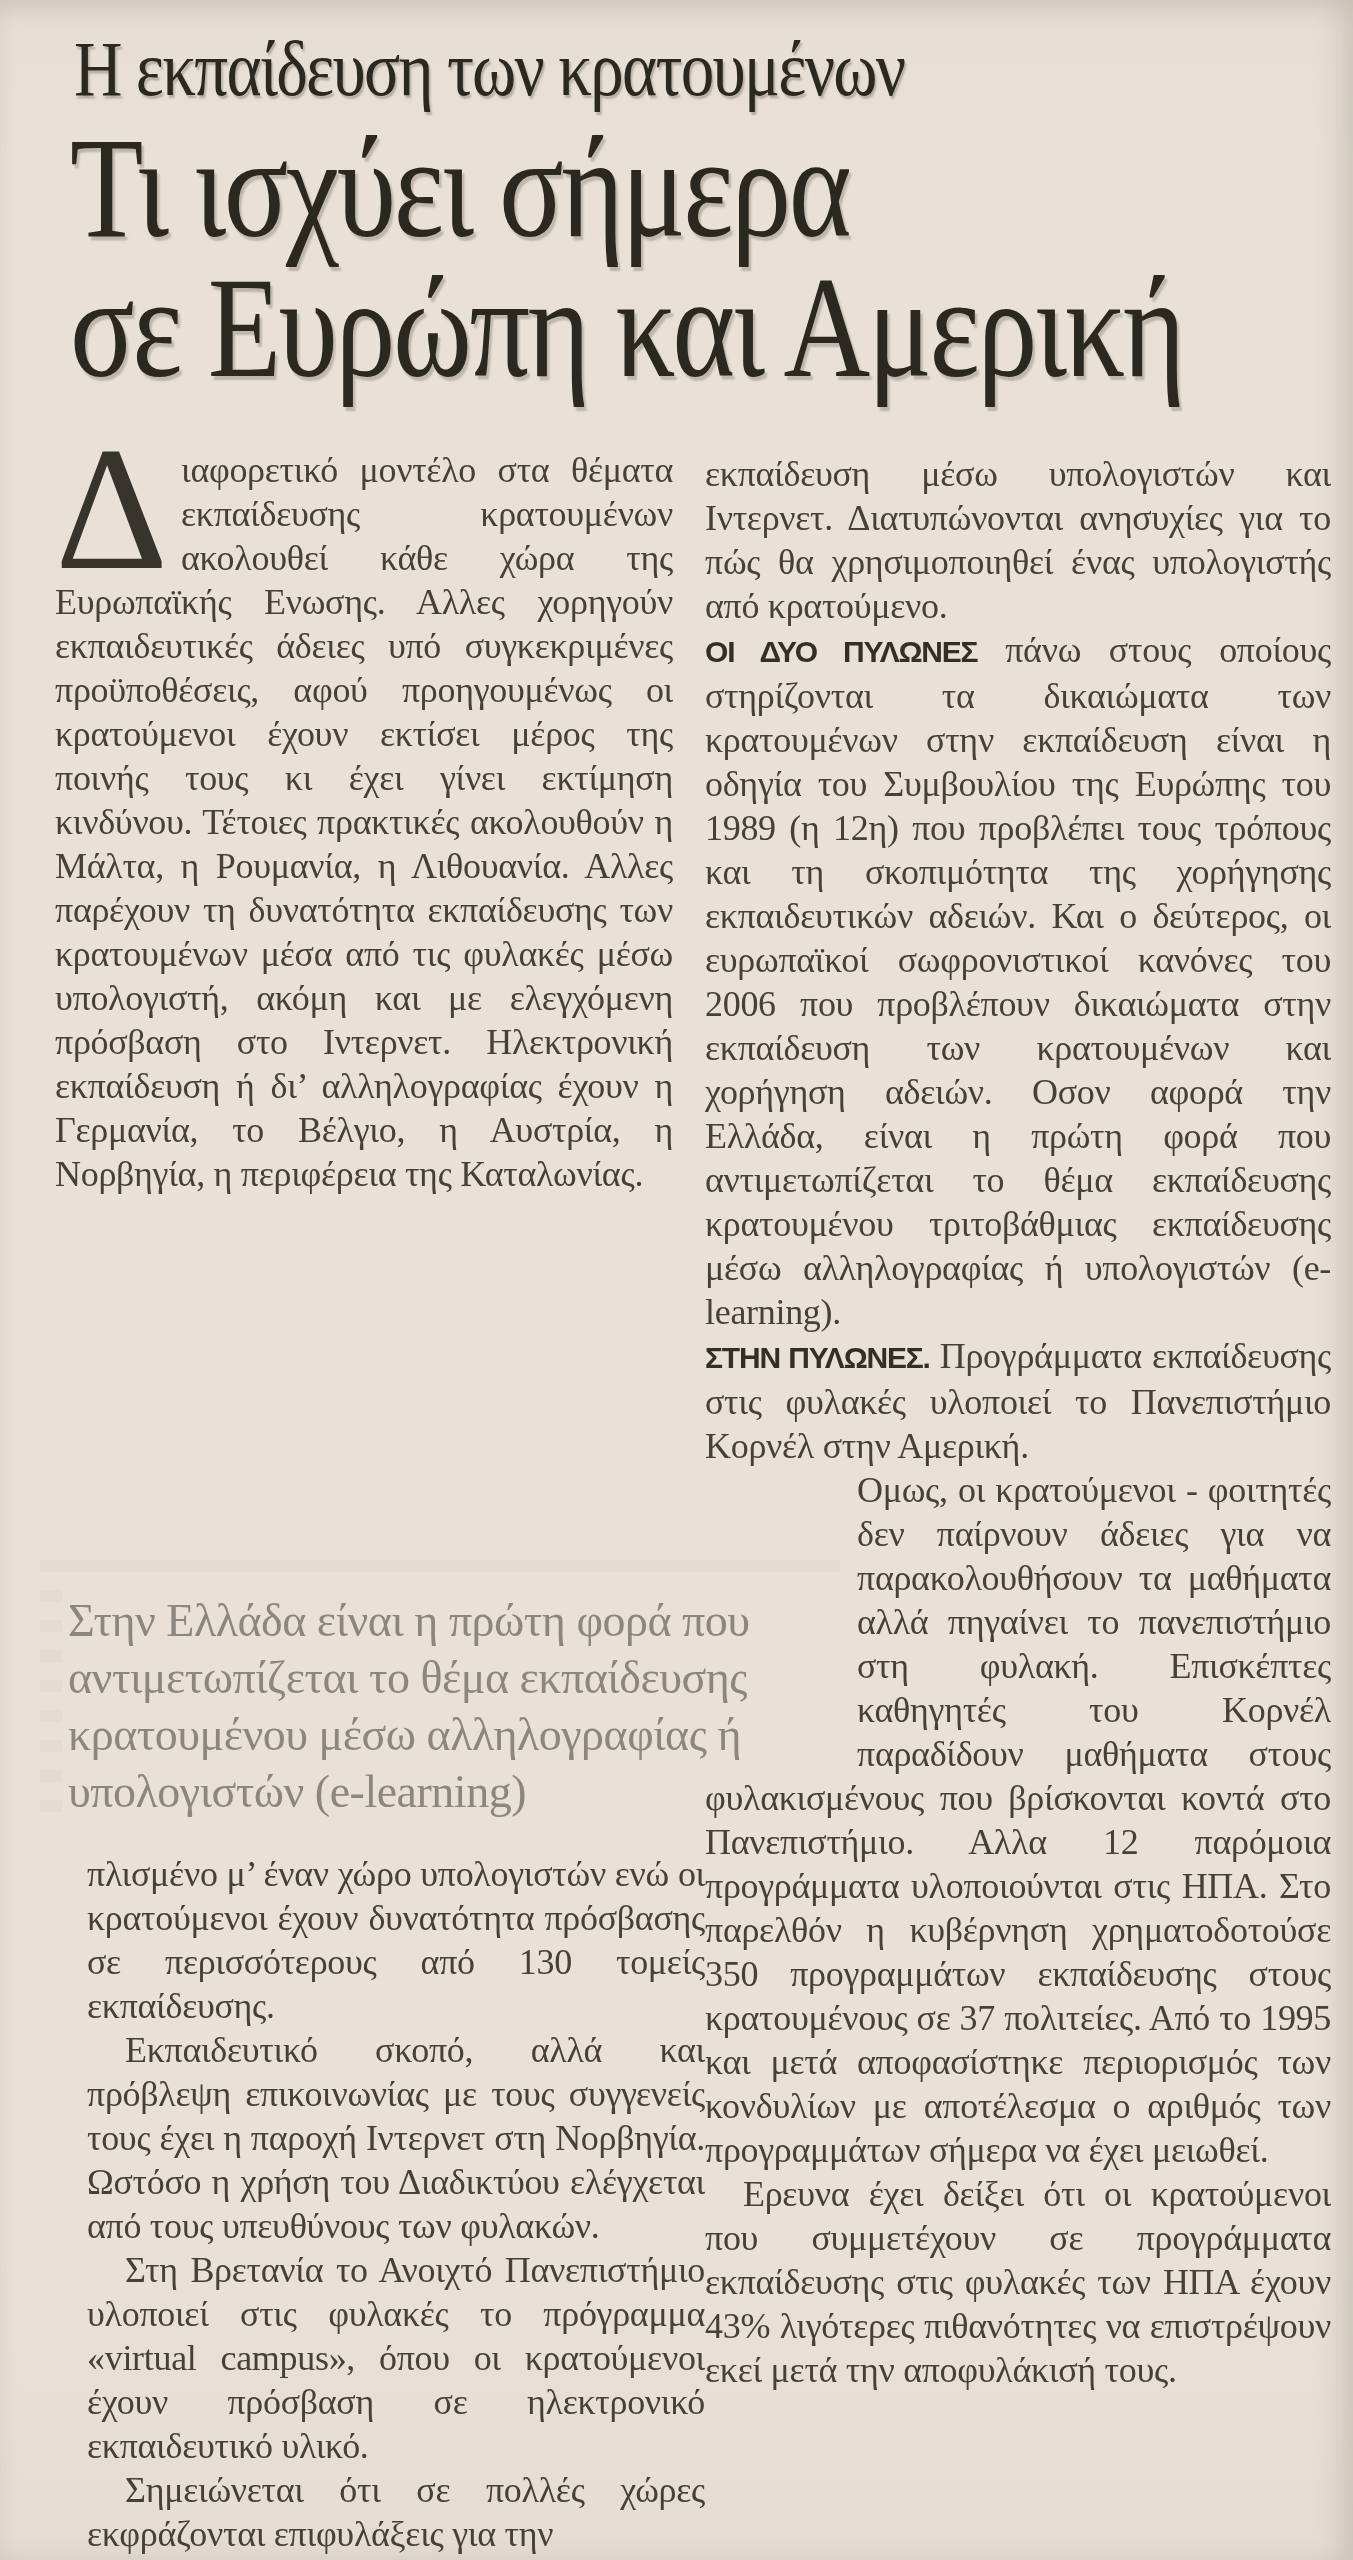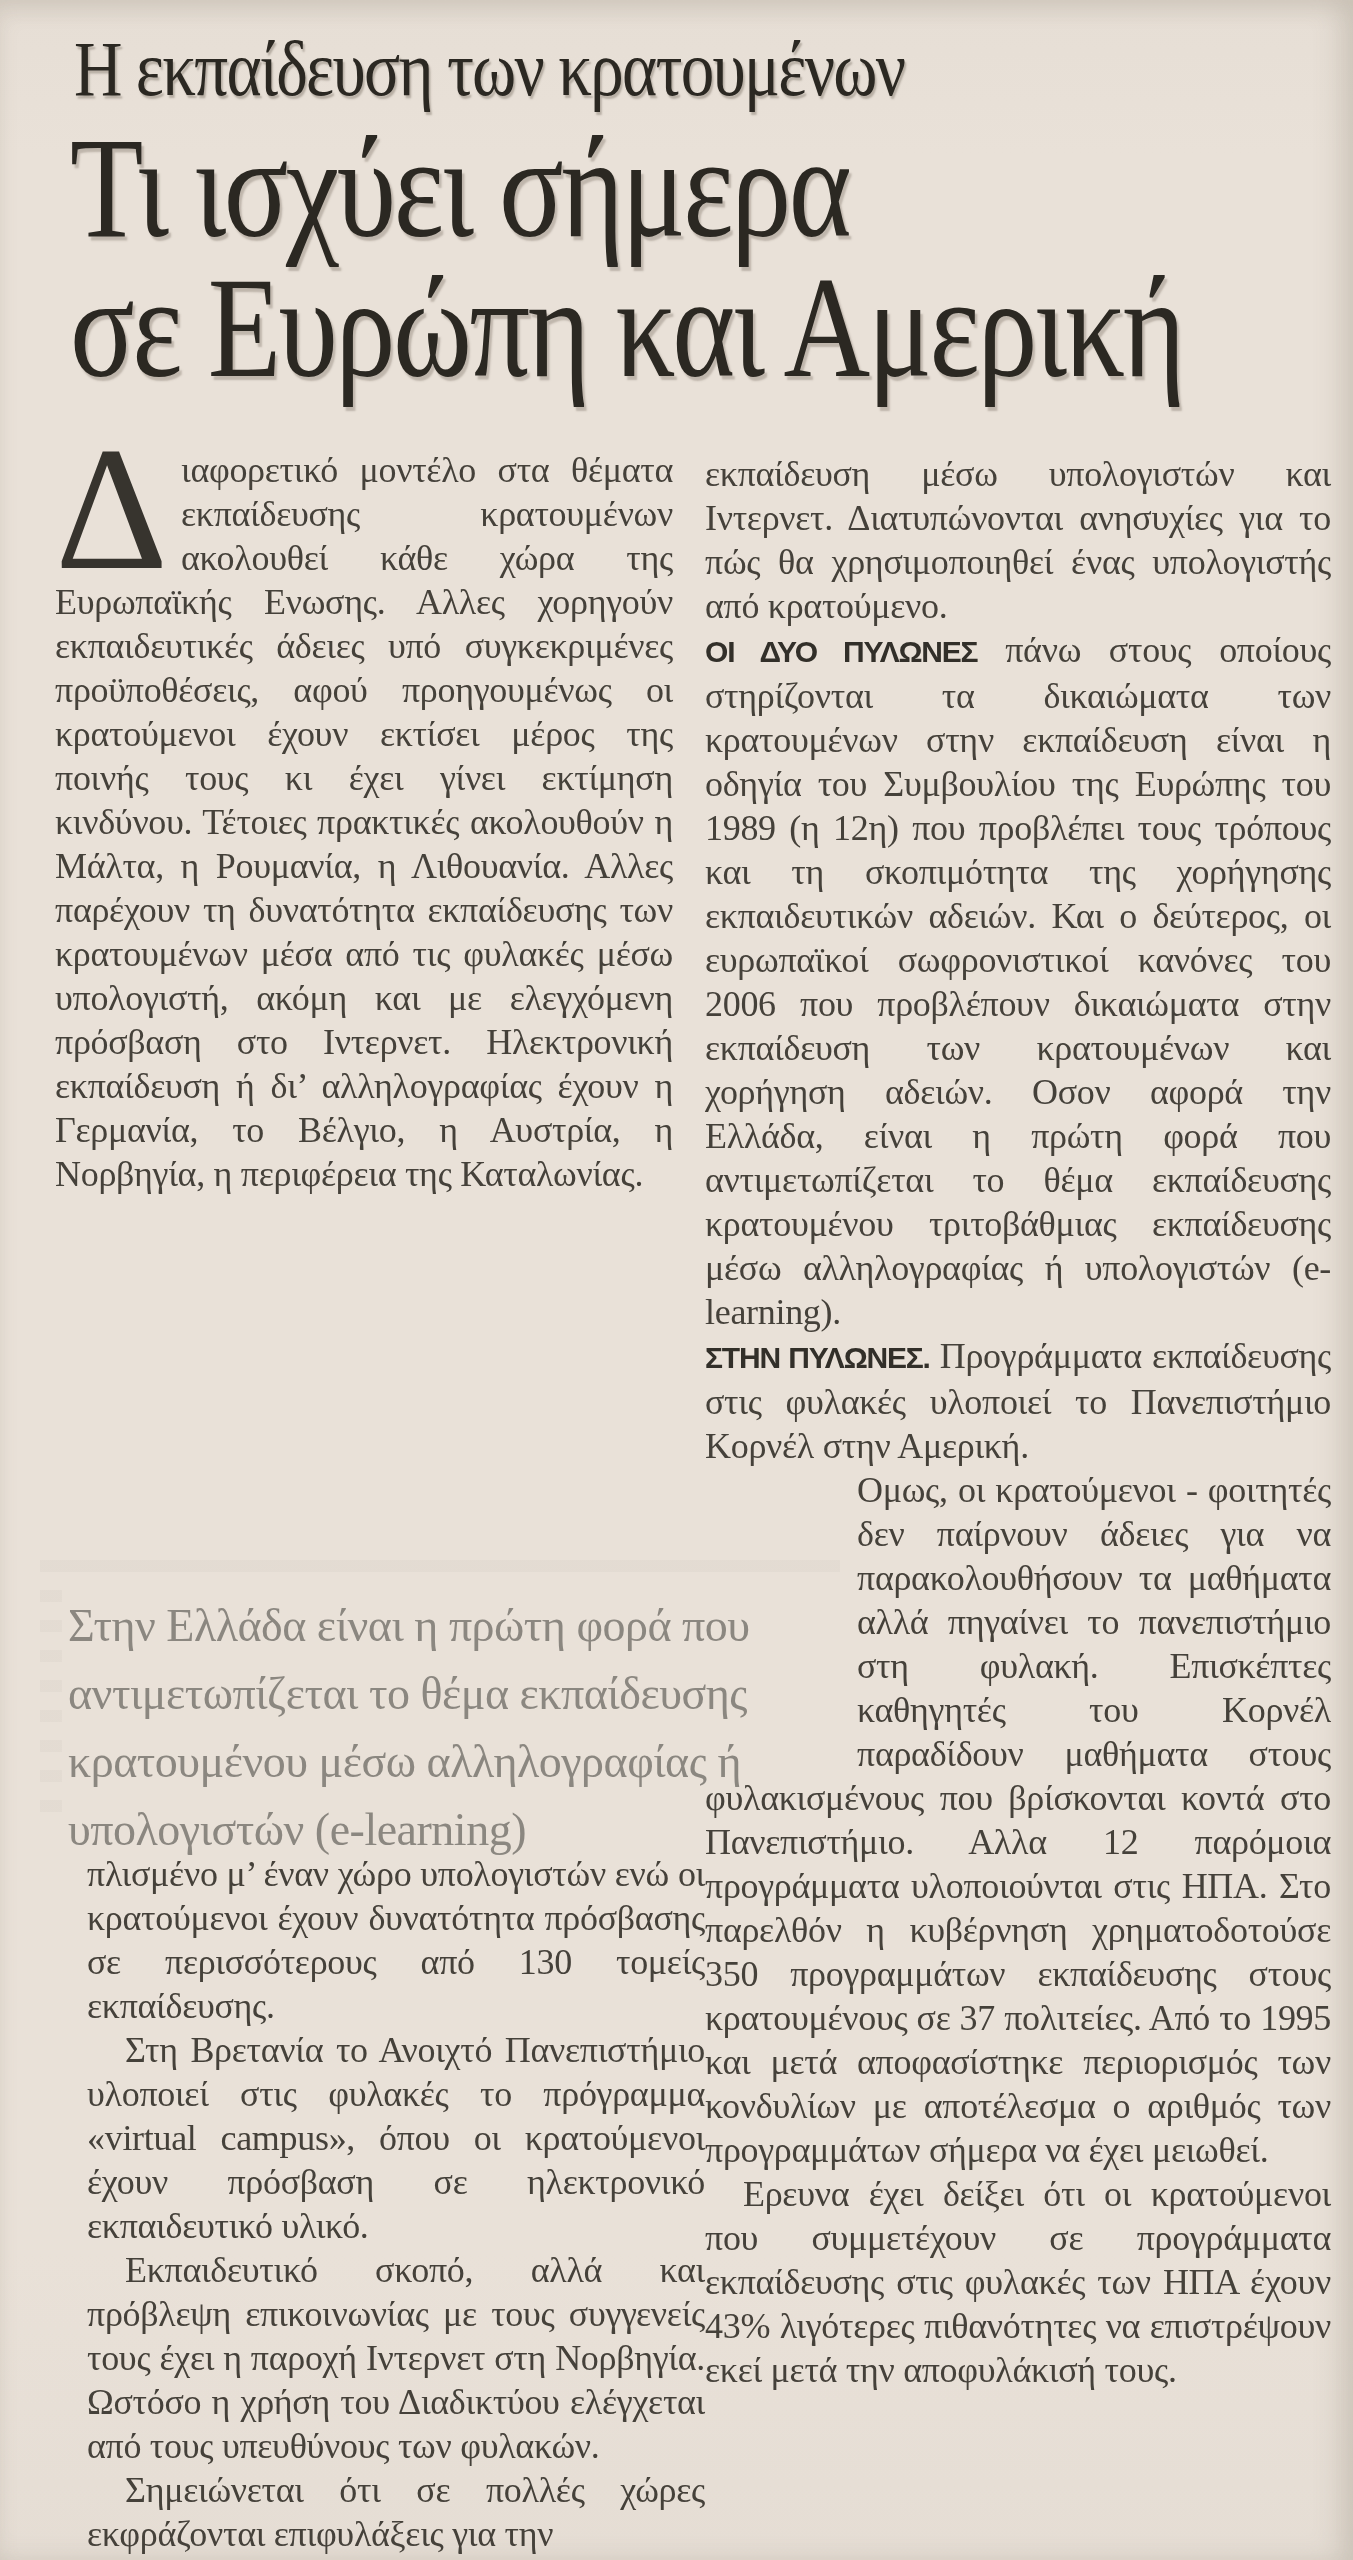--- a/index.html
+++ b/index.html
@@ -51,21 +51,21 @@
     color:var(--subhead-ink);
     margin-top:9px;
   }
   .dropcap{
     float:left;width:126px;height:124px;
     font-size:176px;line-height:122px;
     color:#37342e;text-align:left;
   }
   .pullquote{
     position:absolute;left:62px;top:1586px;width:812px;
-    font-size:46px;line-height:68px;letter-spacing:-.5px;
+    font-size:46px;line-height:57px;letter-spacing:-.5px;
     text-align:left;color:var(--quote-gray);
     background:var(--paper);
     padding:6px 6px 10px 6px;
   }
   .pq-spacer{float:left;width:152px;height:280px;}
   .showthrough{
     position:absolute;left:40px;top:1560px;width:800px;height:260px;
     opacity:.045;pointer-events:none;
     background:repeating-linear-gradient(180deg,#6a655c 0 12px,transparent 12px 30px);
   }
@@ -87,22 +87,22 @@
   <div class="col col-left-top">
     <p>
       <span class="dropcap">Δ</span><span>ιαφορετικό μοντέλο στα θέματα εκπαίδευσης κρατουμένων ακολουθεί κάθε χώρα της Ευρωπαϊκής Ενωσης. Αλλες χορηγούν εκπαιδευτικές άδειες υπό συγκεκριμένες προϋποθέσεις, αφού προηγουμένως οι κρατούμενοι έχουν εκτίσει μέρος της ποινής τους κι έχει γίνει εκτίμηση κινδύνου. Τέτοιες πρακτικές ακολουθούν η Μάλτα, η Ρουμανία, η Λιθουανία. Αλλες παρέχουν τη δυνατότητα εκπαίδευσης των κρατουμένων μέσα από τις φυλακές μέσω υπολογιστή, ακόμη και με ελεγχόμενη πρόσβαση στο Ιντερνετ. Ηλεκτρονική εκπαίδευση ή δι’ αλληλογραφίας έχουν η Γερμανία, το Βέλγιο, η Αυστρία, η Νορβηγία, η περιφέρεια της Καταλωνίας.</span>
     </p>
   </div>
 
   <div class="pullquote">Στην Ελλάδα είναι η πρώτη φορά που αντιμετωπίζεται το θέμα εκπαίδευσης κρατουμένου μέσω αλληλογραφίας ή υπολογιστών (e-learning)</div>
 
   <div class="col col-left-bottom">
     <p>πλισμένο μ’ έναν χώρο υπολογιστών ενώ οι κρατούμενοι έχουν δυνατότητα πρόσβασης σε περισσότερους από 130 τομείς εκπαίδευσης.</p>
+    <p class="indent">Εκπαιδευτικό σκοπό, αλλά και πρόβλεψη επικοινωνίας με τους συγγενείς τους έχει η παροχή Ιντερνετ στη Νορβηγία. Ωστόσο η χρήση του Διαδικτύου ελέγχεται από τους υπευθύνους των φυλακών.</p>
     <p class="indent">Στη Βρετανία το Ανοιχτό Πανεπιστήμιο υλοποιεί στις φυλακές το πρόγραμμα «virtual campus», όπου οι κρατούμενοι έχουν πρόσβαση σε ηλεκτρονικό εκπαιδευτικό υλικό.</p>
-    <p class="indent">Εκπαιδευτικό σκοπό, αλλά και πρόβλεψη επικοινωνίας με τους συγγενείς τους έχει η παροχή Ιντερνετ στη Νορβηγία. Ωστόσο η χρήση του Διαδικτύου ελέγχεται από τους υπευθύνους των φυλακών.</p>
     <p class="indent">Σημειώνεται ότι σε πολλές χώρες εκφράζονται επιφυλάξεις για την</p>
   </div>
 
   <div class="col col-right">
     <p>εκπαίδευση μέσω υπολογιστών και Ιντερνετ. Διατυπώνονται ανησυχίες για το πώς θα χρησιμοποιηθεί ένας υπολογιστής από κρατούμενο.</p>
     <p class="gap-top">
       <span class="subhead">ΟΙ ΔΥΟ ΠΥΛΩΝΕΣ</span><span> πάνω στους οποίους στηρίζονται τα δικαιώματα των κρατουμένων στην εκπαίδευση είναι η οδηγία του Συμβουλίου της Ευρώπης του 1989 (η 12η) που προβλέπει τους τρόπους και τη σκοπιμότητα της χορήγησης εκπαιδευτικών αδειών. Και ο δεύτερος, οι ευρωπαϊκοί σωφρονιστικοί κανόνες του 2006 που προβλέπουν δικαιώματα στην εκπαίδευση των κρατουμένων και χορήγηση αδειών. Οσον αφορά την Ελλάδα, είναι η πρώτη φορά που αντιμετωπίζεται το θέμα εκπαίδευσης κρατουμένου τριτοβάθμιας εκπαίδευσης μέσω αλληλογραφίας ή υπολογιστών (e-learning).</span>
     </p>
     <p class="gap-top">
       <span class="subhead">ΣΤΗΝ ΠΥΛΩΝΕΣ.</span><span> Προγράμματα εκπαίδευσης στις φυλακές υλοποιεί το Πανεπιστήμιο Κορνέλ στην Αμερική.</span>

